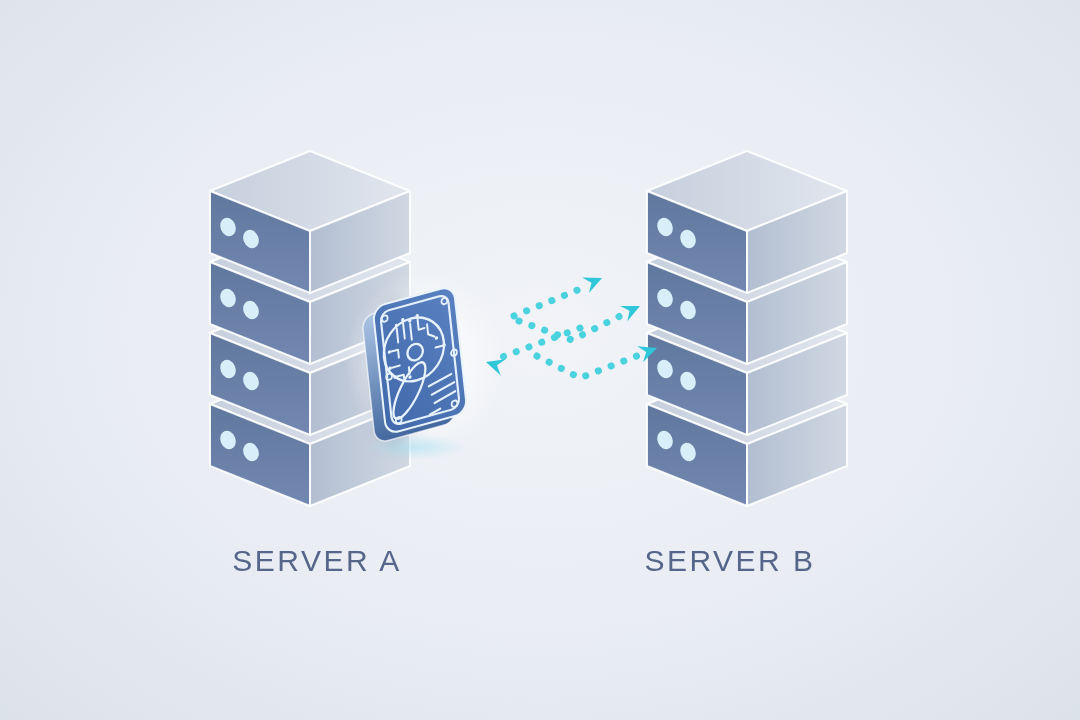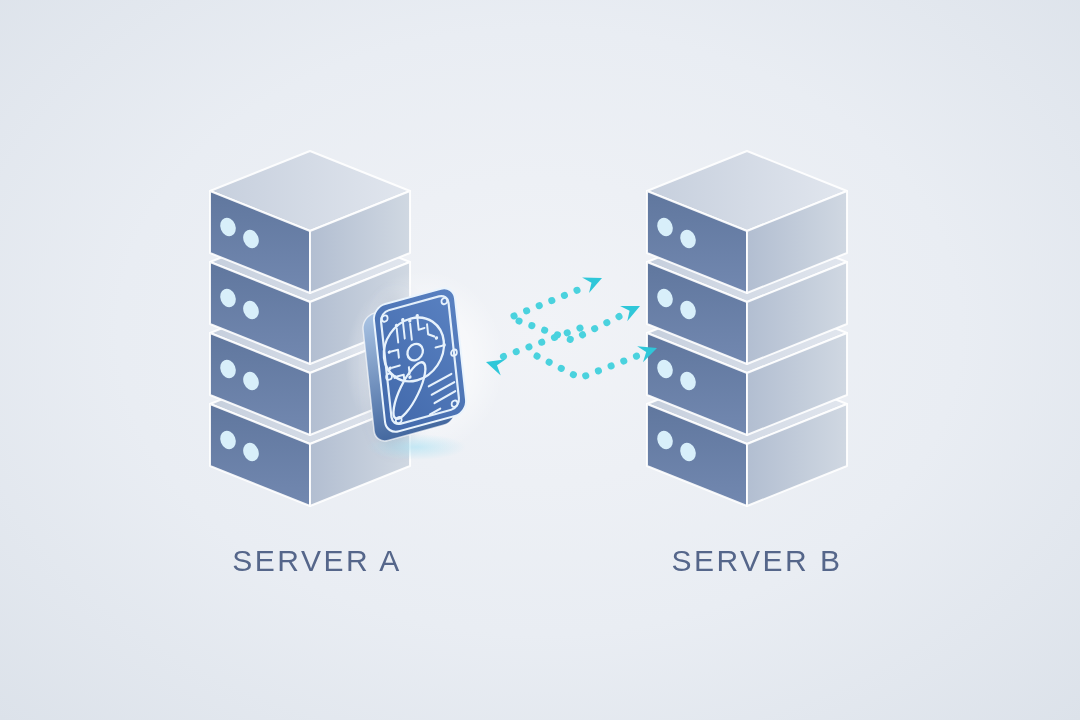--- a/index.html
+++ b/index.html
@@ -15,21 +15,21 @@
   .stage{
     position:relative;width:1080px;height:720px;overflow:hidden;
     background:radial-gradient(ellipse at 50% 46%, var(--bg-center) 0%, #e9edf3 55%, var(--bg-edge) 100%);
   }
   .stage svg{position:absolute;left:0;top:0;}
   .server-label{
     position:absolute;top:544px;width:300px;text-align:center;
     font-size:30px;font-weight:300;letter-spacing:2.5px;color:var(--label-color);
   }
   .label-a{left:167px;}
-  .label-b{left:607px;}
+  .label-b{left:580px;}
   .dots{stroke:var(--accent-teal);stroke-width:7;stroke-dasharray:0.1 13.5;stroke-linecap:round;fill:none;}
   .ah{fill:var(--arrowhead-teal);}
   .face{stroke:#ffffff;stroke-opacity:.9;stroke-width:2;stroke-linejoin:round;}
   .hddline{stroke:#e7f2fc;fill:none;stroke-linecap:round;stroke-linejoin:round;}
   .hdddot{fill:#e7f2fc;}
 </style>
 </head>
 <body>
 
 <div class="stage">

